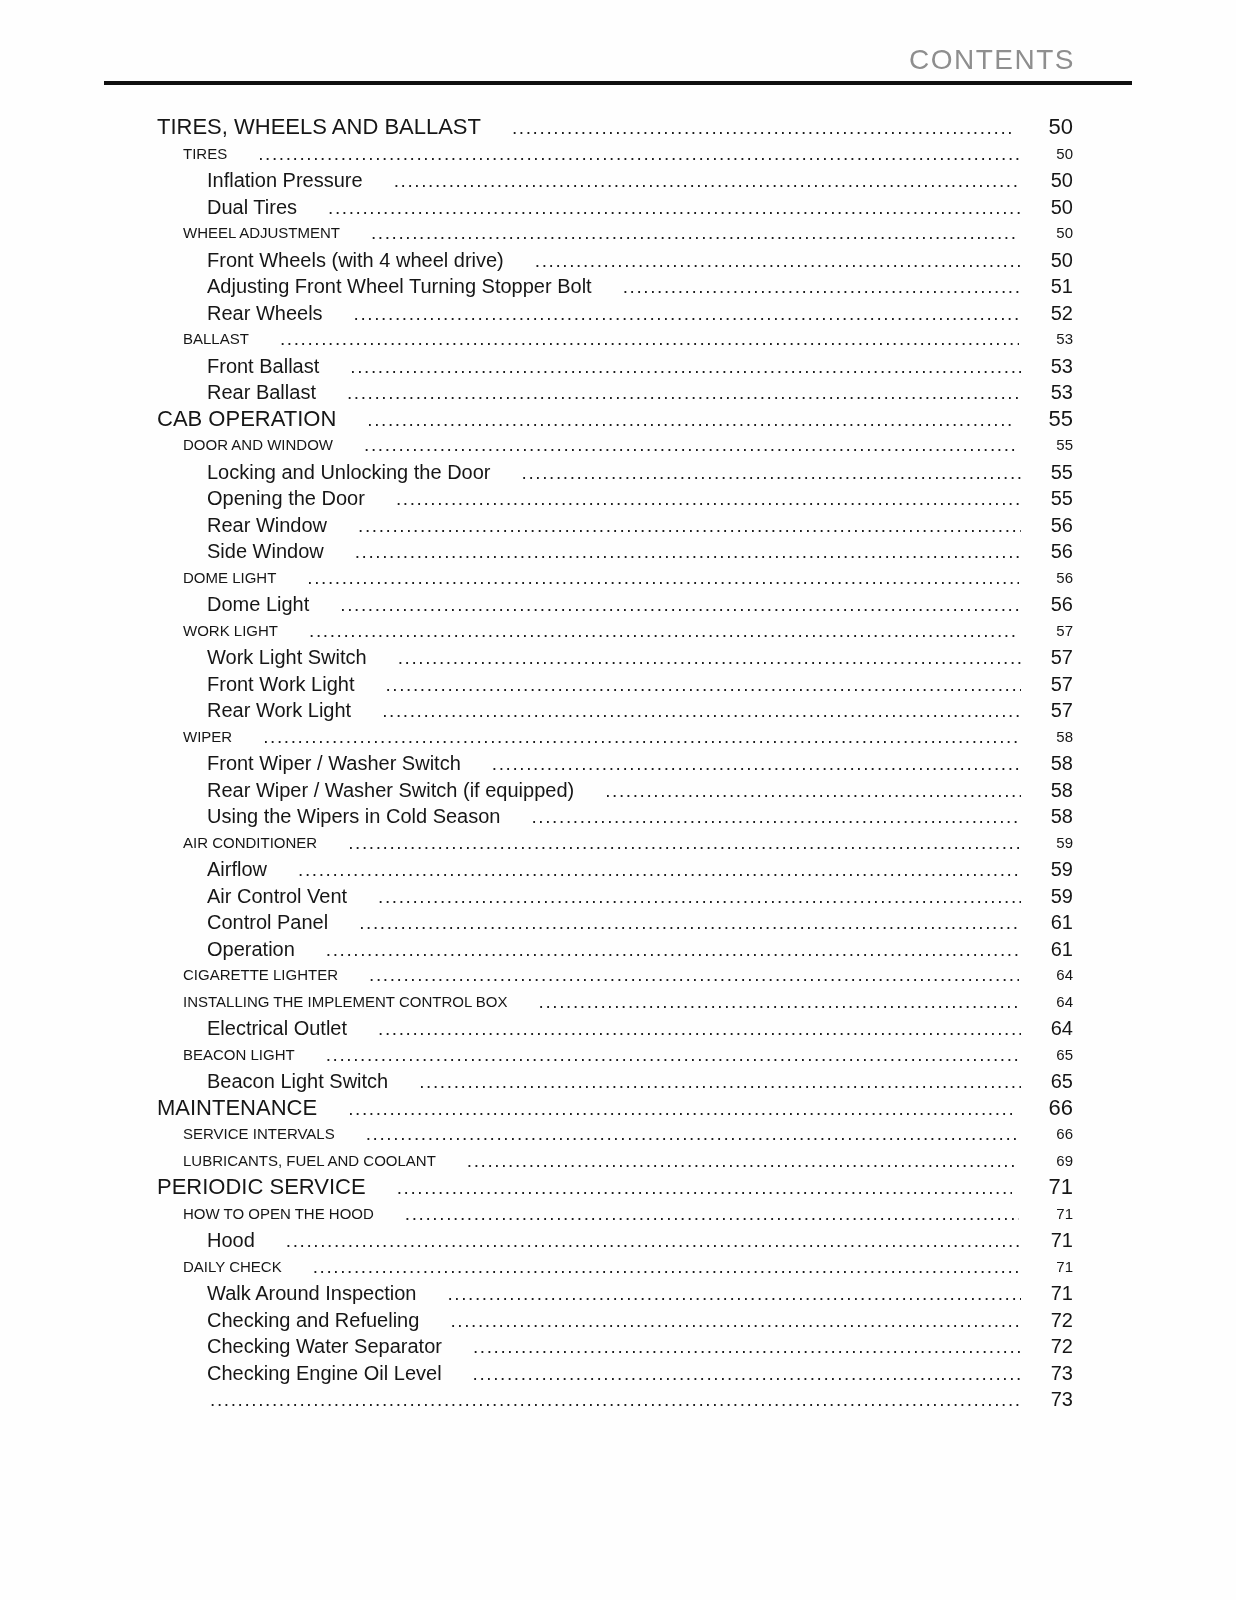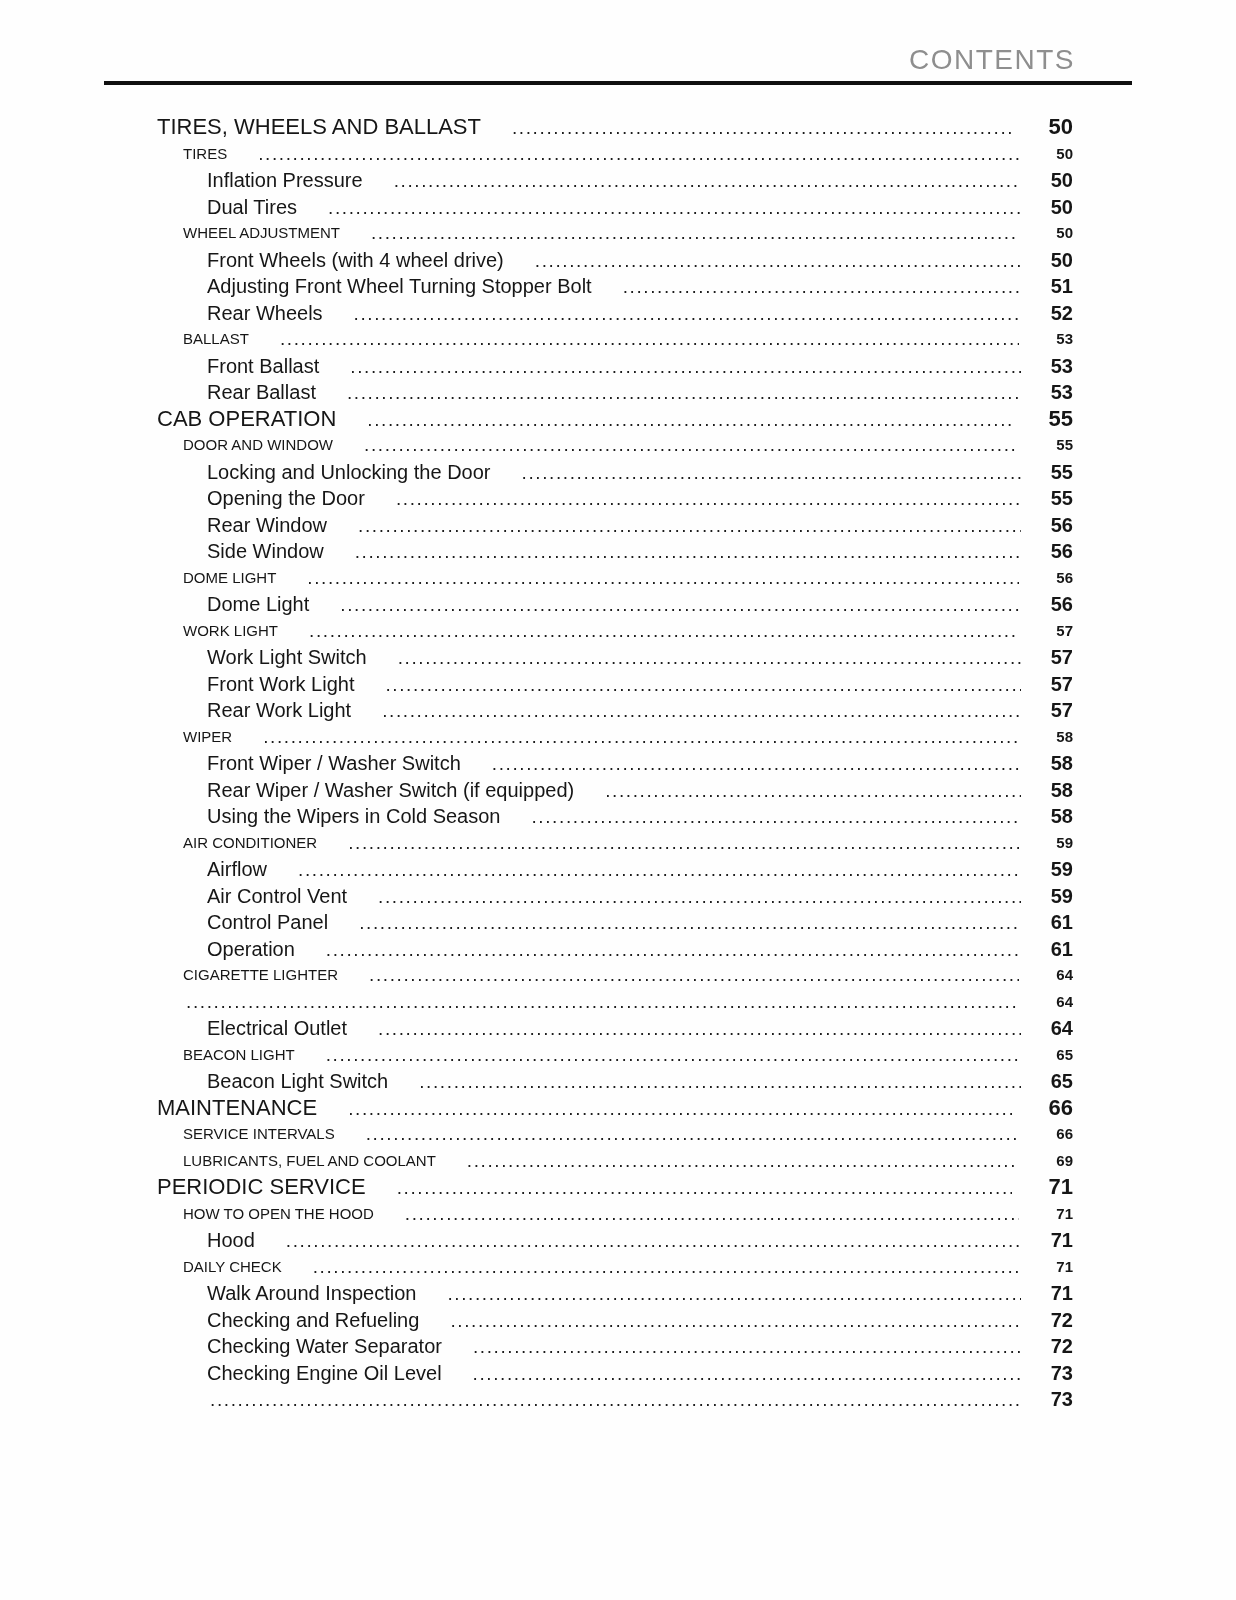--- a/index.html
+++ b/index.html
@@ -59,21 +59,21 @@
     margin-left:3px;
   }
   .lvl1 .dot-leader,.lvl2 .dot-leader{margin-right:9px;}
   .lvl3 .dot-leader{margin-right:2px;}
   .dot-leader::after{
     content:"..........................................................................................................................................................................................................................................................................";
     font-size:19px;
     letter-spacing:1.6px;
     color:var(--dots);
   }
-  .toc-page{white-space:nowrap;text-align:right;font-weight:bold;}
+  .toc-page{white-space:nowrap;text-align:right;}
 </style>
 </head>
 <body>
 
 <div class="page">
   <div class="header-title">CONTENTS</div>
   <div class="header-rule"></div>
   <div class="toc">
       <div class="toc-section">
         <div class="toc-row lvl1">
@@ -237,20 +237,21 @@
     <span class="toc-title">Operation</span>
     <span class="dot-leader"></span>
     <span class="toc-page">61</span>
   </div>
         <div class="toc-row lvl2">
     <span class="toc-title">CIGARETTE LIGHTER</span>
     <span class="dot-leader"></span>
     <span class="toc-page">64</span>
   </div>
         <div class="toc-row lvl2">
+    <span class="toc-title">INSTALLING THE IMPLEMENT CONTROL BOX</span>
     <span class="dot-leader"></span>
     <span class="toc-page">64</span>
   </div>
         <div class="toc-row lvl3">
     <span class="toc-title">Electrical Outlet</span>
     <span class="dot-leader"></span>
     <span class="toc-page">64</span>
   </div>
         <div class="toc-row lvl2">
     <span class="toc-title">BEACON LIGHT</span>

